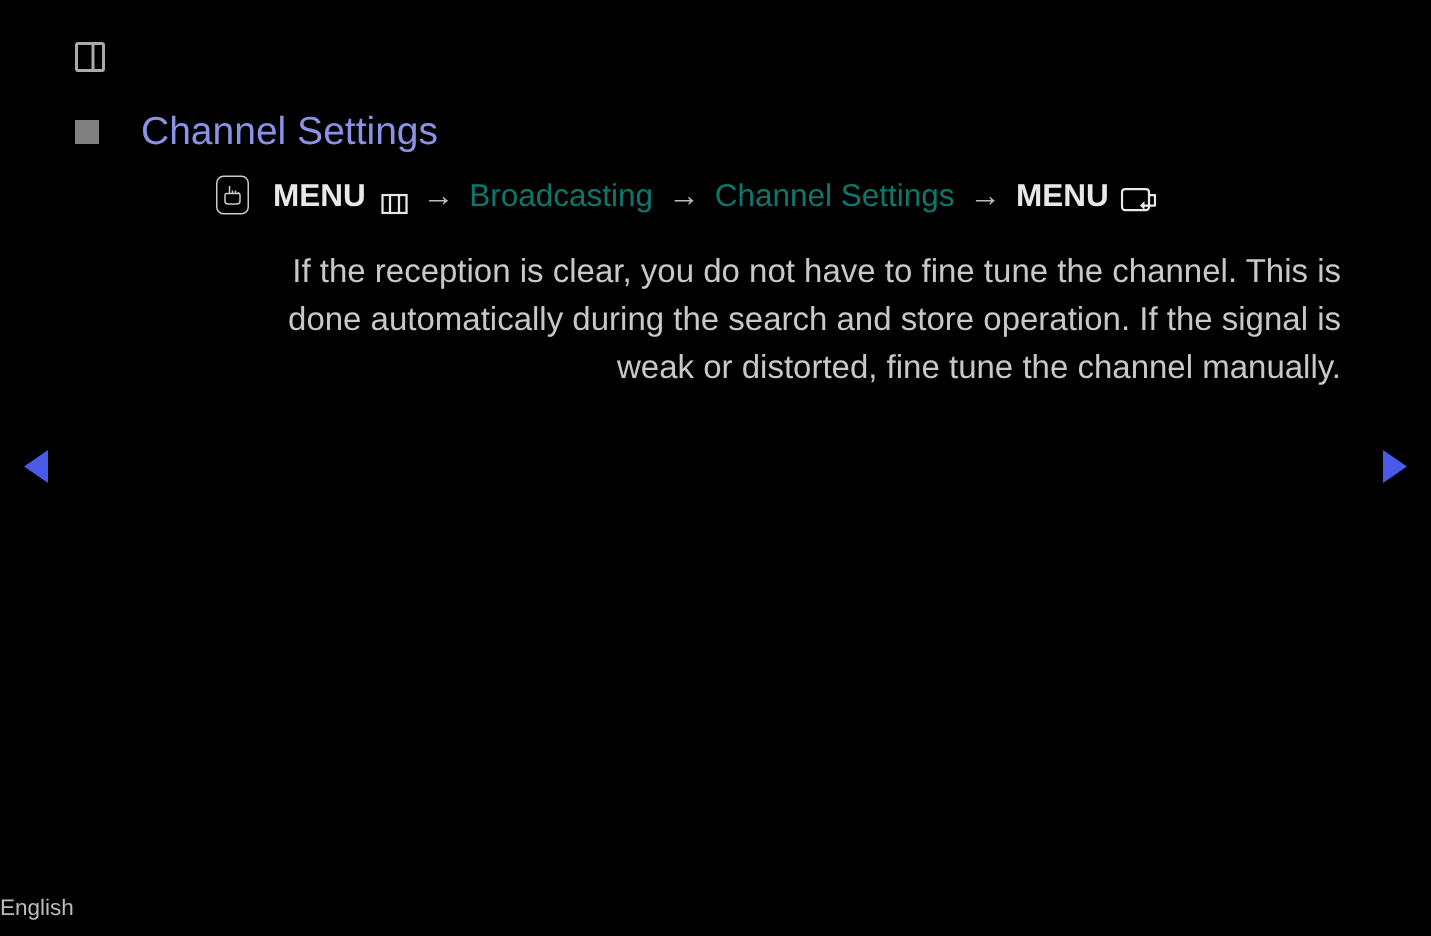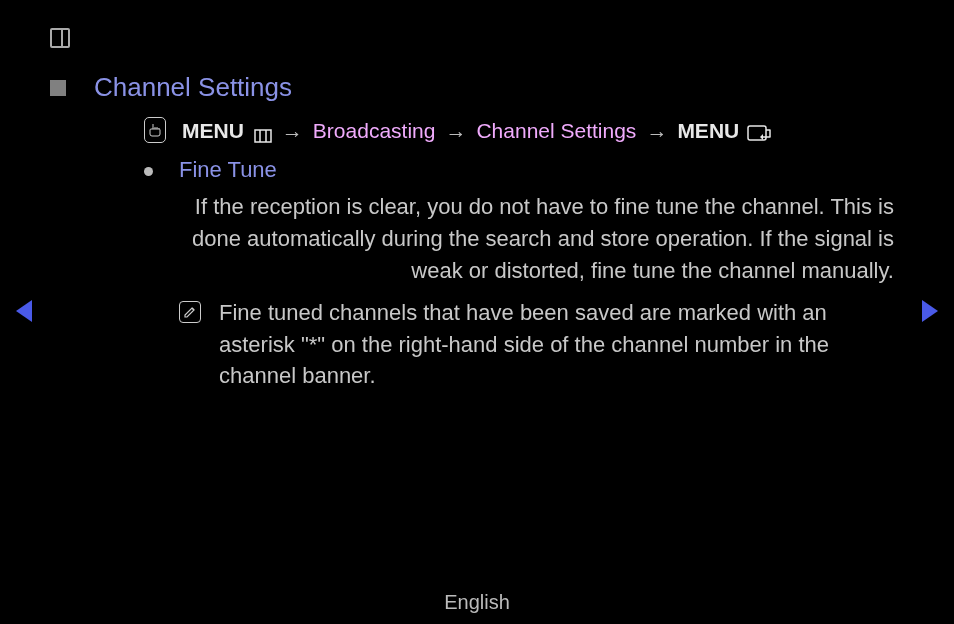--- a/index.html
+++ b/index.html
@@ -85,21 +85,21 @@
     }
     .remote-icon svg {
       width: 12px;
       height: 14px;
     }
     .nav-word {
       color: #e8e8e8;
       font-weight: 700;
     }
     .nav-link {
-      color: #f0abfc;
+      color: #0f766e;
       font-weight: 400;
     }
     .arrow {
       color: #bbb;
       margin: 0 4px;
       font-weight: 400;
     }
     .menu-grid-icon {
       display: inline-flex;
       margin-left: 4px;
@@ -204,22 +204,22 @@
       border-top: 11px solid transparent;
       border-bottom: 11px solid transparent;
       border-left: 16px solid #4a5ae8;
       cursor: pointer;
     }
     .footer {
       position: absolute;
       bottom: 10px;
       left: 0;
       right: 0;
-      text-align: center;
-      font-size: 20px;
+      text-align: left;
+      font-size: 15px;
       color: #bbb;
     }
   </style>
 </head>
 <body>
 
 <div class="page-header">
   <span class="book-icon"></span>
 </div>
 
@@ -252,37 +252,24 @@
     <span class="enter-icon">
       <svg viewBox="0 0 24 18" fill="none" stroke="#e8e8e8" stroke-width="1.5">
         <rect x="1" y="1" width="18" height="14" rx="2"></rect>
         <path d="M19 5 L23 5 L23 12 L14 12" stroke-linejoin="round"></path>
         <path d="M16 9 L13 12 L16 15" fill="#e8e8e8" stroke="none"></path>
       </svg>
     </span>
   </div>
 
   <div class="content">
-    <div class="bullet-line">
-      <span class="round-bullet"></span>
-      <span class="item-title">Fine Tune</span>
-    </div>
     <div class="body-text">
       <div class="para">If the reception is clear, you do not have to fine tune the channel. This is done automatically during the search and store operation. If the signal is weak or distorted, fine tune the channel manually.</div>
     </div>
 
-    <div class="note-row">
-      <span class="note-icon">
-        <svg viewBox="0 0 14 14" fill="none" stroke="#ccc" stroke-width="1.2">
-          <path d="M2 12 L2 10 L9 3 L11 5 L4 12 Z"></path>
-          <path d="M9 3 L11 5"></path>
-        </svg>
-      </span>
-      <span class="note-text">Fine tuned channels that have been saved are marked with an asterisk "*" on the right-hand side of the channel number in the channel banner.</span>
-    </div>
 
   </div>
 </div>
 
 <div class="nav-left"></div>
 <div class="nav-right"></div>
 
 <div class="footer">English</div>
 
 </body></html>

